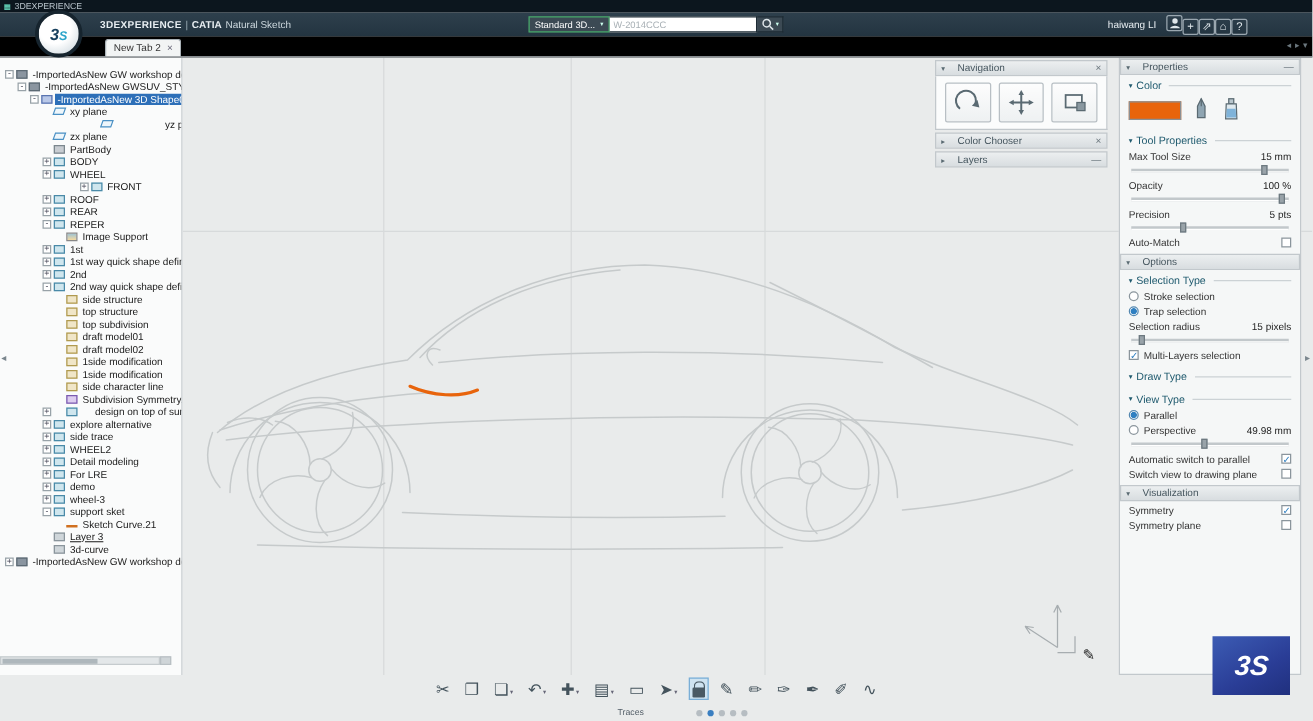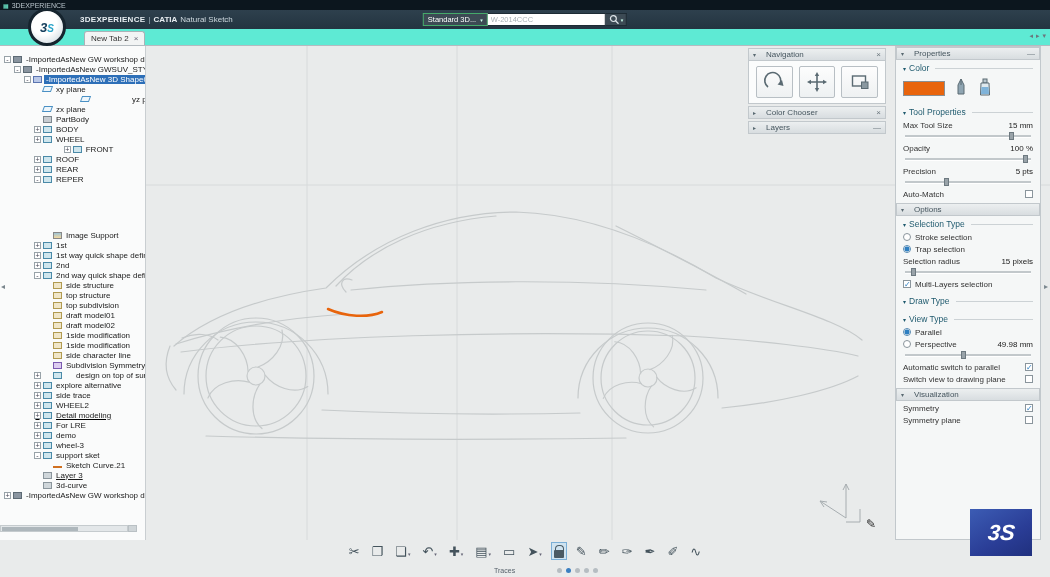--- a/index.html
+++ b/index.html
@@ -36,21 +36,21 @@
           text-align:center; display:inline-flex; align-items:center; justify-content:center; border-radius:2px; }
 
   
   .logo { position:absolute; left:28px; top:8px; width:38px; height:38px; border-radius:50%;
           background:radial-gradient(circle at 40% 35%, #ffffff 45%, #dfe6ea 75%, #b9c4cc 100%);
           border:3px solid #16242e; z-index:45; display:flex; align-items:center; justify-content:center; }
   .logo span { font-style:italic; font-weight:bold; font-size:13px; color:#17405e; }
   .logo small { font-size:10px; color:#2aa3c8; font-weight:bold; }
 
   
-  .tabbar { position:absolute; top:29px; left:0; right:0; height:17px; background:#5eead4;
+  .tabbar { position:absolute; top:29px; left:0; right:0; height:17px; background:#000000;
             border-bottom:1px solid #b4bbc0; z-index:30; }
   .tab { position:absolute; left:84px; bottom:0; height:14px; background:#f2f4f4; border:1px solid #aab2b7;
          border-bottom:none; border-radius:3px 3px 0 0; display:flex; align-items:center; gap:5px;
          padding:0 6px; font-size:8px; color:#333; }
   .tabclose { color:#667; font-size:8px; cursor:default; }
   .tabnav { position:absolute; right:4px; top:3px; display:flex; gap:3px; color:#6b777e; font-size:7px; }
 
   
   .main { position:absolute; top:46px; left:0; width:1050px; height:494px; }
   #canvas { position:absolute; left:146px; top:0; }
@@ -165,20 +165,29 @@
         <span class="caret">▾</span>
       </div>
       <input class="searchinput" placeholder="W-2014CCC" style="">
       <div class="searchbtn">
         <svg width="11" height="11" viewBox="0 0 12 12">
           <circle cx="5" cy="5" r="3.2" fill="none" stroke="#dfe6ea" stroke-width="1.3"></circle>
           <line x1="7.6" y1="7.6" x2="10.6" y2="10.6" stroke="#dfe6ea" stroke-width="1.3"></line>
         </svg>
         <span class="caret">▾</span>
       </div>
+    </div>
+    <div class="userarea">
+      <span class="username">haiwang LI</span>
+      <span><span class="hbtn">
+            <svg width="10" height="11" viewBox="0 0 12 12">
+              <circle cx="6" cy="4" r="2.6" fill="#dfe6ea"></circle>
+              <path d="M1.2 11 C2 7.6 10 7.6 10.8 11 Z" fill="#dfe6ea"></path>
+            </svg>
+          </span><span class="hbtn">+</span><span class="hbtn">⇗</span><span class="hbtn">⌂</span><span class="hbtn">?</span></span>
     </div>
   </div>
 
   <div class="logo">
     <span>3<small>S</small></span>
   </div>
 
   <div class="tabbar">
     <div class="tab">
       <span>New Tab 2</span>
@@ -304,21 +313,21 @@
           <div class="tree-row" style="padding-left: 32px;">
             <span class="exp">+</span>
             <span class="ti ic-geo"></span>
             <span class="tl">REAR</span>
           </div>
           <div class="tree-row" style="padding-left: 32px;">
             <span class="exp">-</span>
             <span class="ti ic-geo"></span>
             <span class="tl">REPER</span>
           </div>
-          <div class="tree-row" style="padding-left: 42px; margin-top: 46px;">
+          <div class="tree-row" style="padding-left: 42px;">
             <span class="exp empty"></span>
             <span class="ti ic-img"></span>
             <span class="tl">Image Support</span>
           </div>
           <div class="tree-row" style="padding-left: 32px;">
             <span class="exp">+</span>
             <span class="ti ic-geo"></span>
             <span class="tl">1st</span>
           </div>
           <div class="tree-row" style="padding-left: 32px;">
@@ -394,21 +403,21 @@
           <div class="tree-row" style="padding-left: 32px;">
             <span class="exp">+</span>
             <span class="ti ic-geo"></span>
             <span class="tl">side trace</span>
           </div>
           <div class="tree-row" style="padding-left: 32px;">
             <span class="exp">+</span>
             <span class="ti ic-geo"></span>
             <span class="tl">WHEEL2</span>
           </div>
-          <div class="tree-row" style="padding-left: 32px; text-decoration: underline;">
+          <div class="tree-row" style="padding-left: 32px;">
             <span class="exp">+</span>
             <span class="ti ic-geo"></span>
             <span class="tl">Detail modeling</span>
           </div>
           <div class="tree-row" style="padding-left: 32px;">
             <span class="exp">+</span>
             <span class="ti ic-geo"></span>
             <span class="tl">For LRE</span>
           </div>
           <div class="tree-row" style="padding-left: 32px;">

